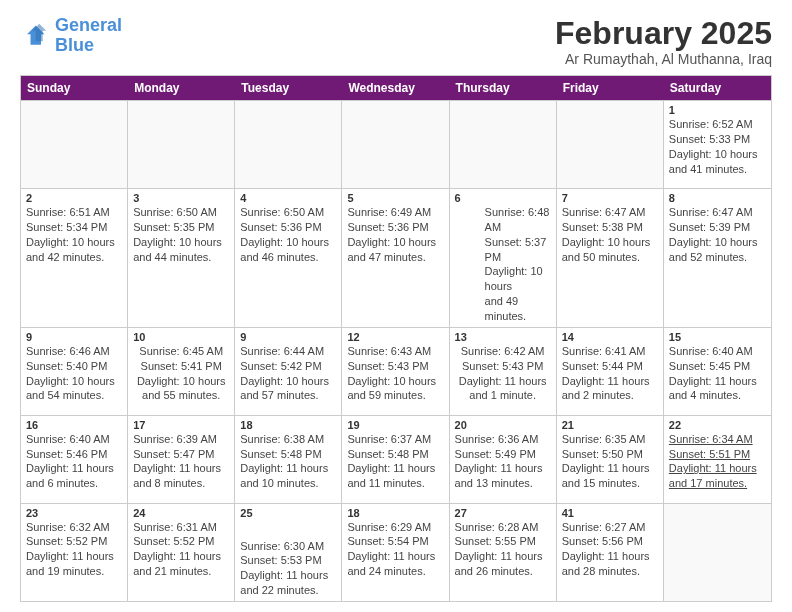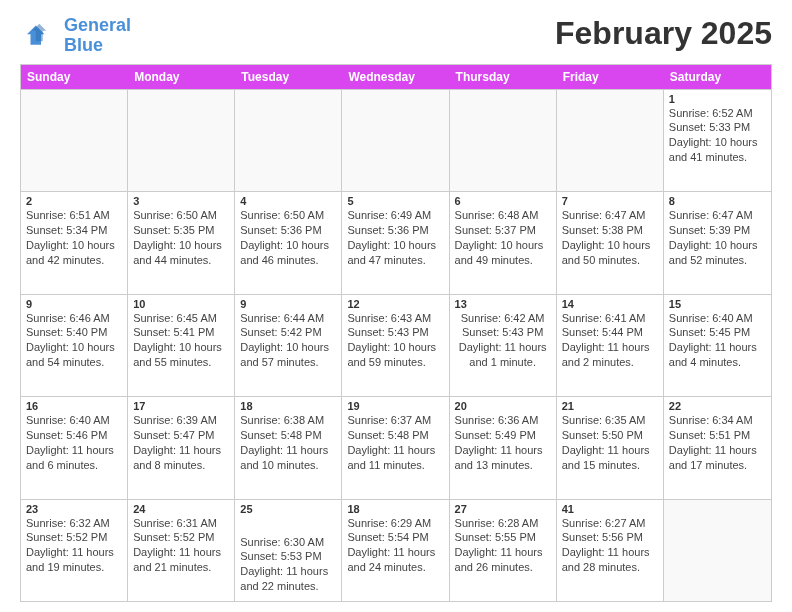--- a/index.html
+++ b/index.html
@@ -19,21 +19,21 @@
     }
     .header {
       display: flex;
       justify-content: space-between;
       align-items: flex-start;
       margin-bottom: 8px;
     }
     .logo {
       display: flex;
       align-items: center;
-      gap: 16px;
+      gap: 7px;
     }
     .logo-text {
       font-size: 18px;
       font-weight: bold;
       color: #333;
       line-height: 1.1;
     }
     .logo-text span {
       color: #4a90d9;
     }
@@ -56,21 +56,21 @@
     }
     .calendar {
       flex: 1;
       display: flex;
       flex-direction: column;
       border: 1px solid #ccc;
     }
     .cal-header {
       display: grid;
       grid-template-columns: repeat(7, 1fr);
-      background: #d946ef;
+      background: #701a75;
     }
     .cal-header-cell {
       color: #fff;
       font-size: 12px;
       font-weight: bold;
       padding: 5px 6px;
       text-align: left;
     }
     .cal-body {
       flex: 1;
@@ -120,20 +120,21 @@
         <polygon points="18,4 28,14 24,14 24,26 12,26 12,14 8,14" fill="#4a90d9"></polygon>
         <polygon points="22,2 30,10 26,10 26,22 18,22 18,10 14,10" fill="#2a6cb0" opacity="0.5"></polygon>
       </svg>
       <div class="logo-text">
         <div><span>General</span></div>
         <div><span style="color:#4a90d9">Blue</span></div>
       </div>
     </div>
     <div class="title-block">
       <div class="main-title">February 2025</div>
+      <div class="subtitle">Ar Rumaythah, Al Muthanna, Iraq</div>
     </div>
   </div>
 
   <div class="calendar">
     <div class="cal-header" id="cal-header">
         <div class="cal-header-cell">Sunday</div>
         <div class="cal-header-cell">Monday</div>
         <div class="cal-header-cell">Tuesday</div>
         <div class="cal-header-cell">Wednesday</div>
         <div class="cal-header-cell">Thursday</div>
@@ -180,21 +181,21 @@
           </div>
           <div class="cal-cell">
             <div class="day-num">5</div>
             <div class="day-info" style="white-space: pre-line;">Sunrise: 6:49 AM
 Sunset: 5:36 PM
 Daylight: 10 hours
 and 47 minutes.</div>
           </div>
           <div class="cal-cell">
             <div class="day-num">6</div>
-            <div class="day-info" style="white-space: pre-line;">Sunrise: 6:48 AM
+            <div class="day-info" style="white-space: pre-line; margin-left: 30px;">Sunrise: 6:48 AM
 Sunset: 5:37 PM
 Daylight: 10 hours
 and 49 minutes.</div>
           </div>
           <div class="cal-cell">
             <div class="day-num">7</div>
             <div class="day-info" style="white-space: pre-line;">Sunrise: 6:47 AM
 Sunset: 5:38 PM
 Daylight: 10 hours
 and 50 minutes.</div>
@@ -210,21 +211,21 @@
         <div class="cal-row">
           <div class="cal-cell">
             <div class="day-num">9</div>
             <div class="day-info" style="white-space: pre-line;">Sunrise: 6:46 AM
 Sunset: 5:40 PM
 Daylight: 10 hours
 and 54 minutes.</div>
           </div>
           <div class="cal-cell">
             <div class="day-num">10</div>
-            <div class="day-info" style="white-space: pre-line;">Sunrise: 6:45 AM
+            <div class="day-info" style="white-space: pre-line; text-align: center;">Sunrise: 6:45 AM
 Sunset: 5:41 PM
 Daylight: 10 hours
 and 55 minutes.</div>
           </div>
           <div class="cal-cell">
             <div class="day-num">9</div>
             <div class="day-info" style="white-space: pre-line;">Sunrise: 6:44 AM
 Sunset: 5:42 PM
 Daylight: 10 hours
 and 57 minutes.</div>
@@ -296,21 +297,21 @@
           </div>
           <div class="cal-cell">
             <div class="day-num">21</div>
             <div class="day-info" style="white-space: pre-line;">Sunrise: 6:35 AM
 Sunset: 5:50 PM
 Daylight: 11 hours
 and 15 minutes.</div>
           </div>
           <div class="cal-cell">
             <div class="day-num">22</div>
-            <div class="day-info" style="white-space: pre-line;">Sunrise: 6:34 AM
+            <div class="day-info" style="white-space: pre-line; text-decoration: underline;">Sunrise: 6:34 AM
 Sunset: 5:51 PM
 Daylight: 11 hours
 and 17 minutes.</div>
           </div>
         </div>
         <div class="cal-row">
           <div class="cal-cell">
             <div class="day-num">23</div>
             <div class="day-info" style="white-space: pre-line;">Sunrise: 6:32 AM
 Sunset: 5:52 PM

